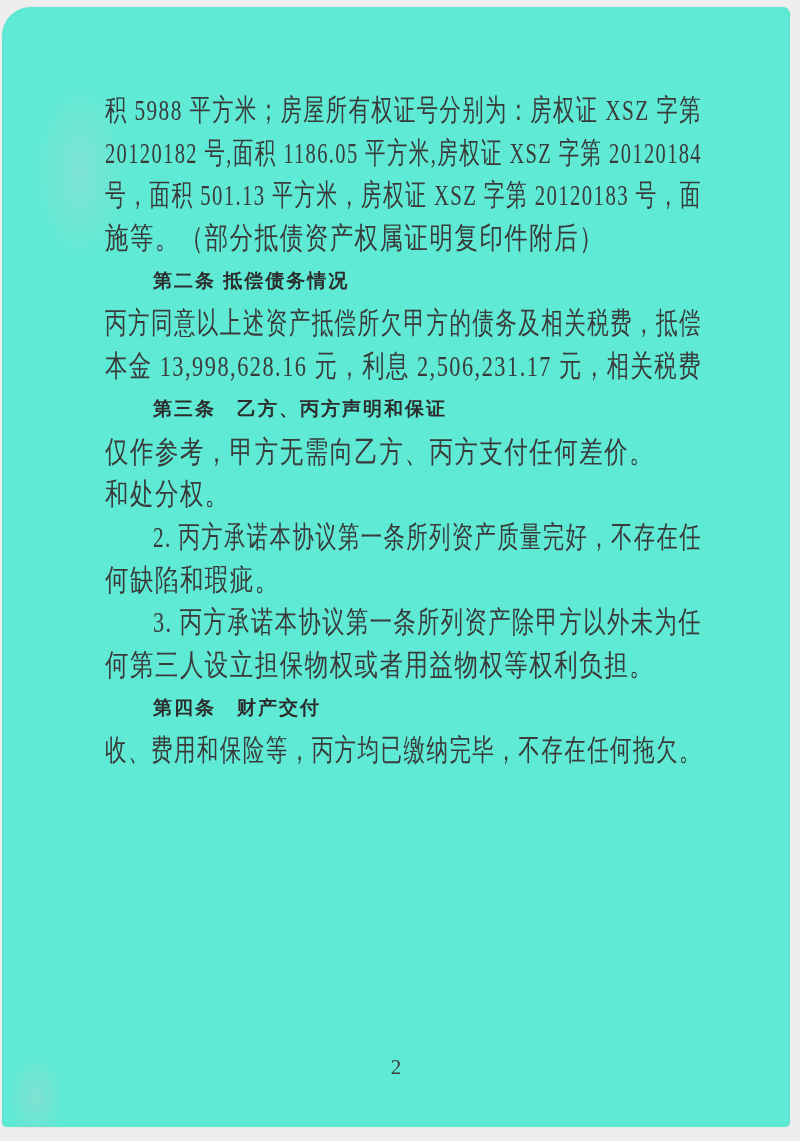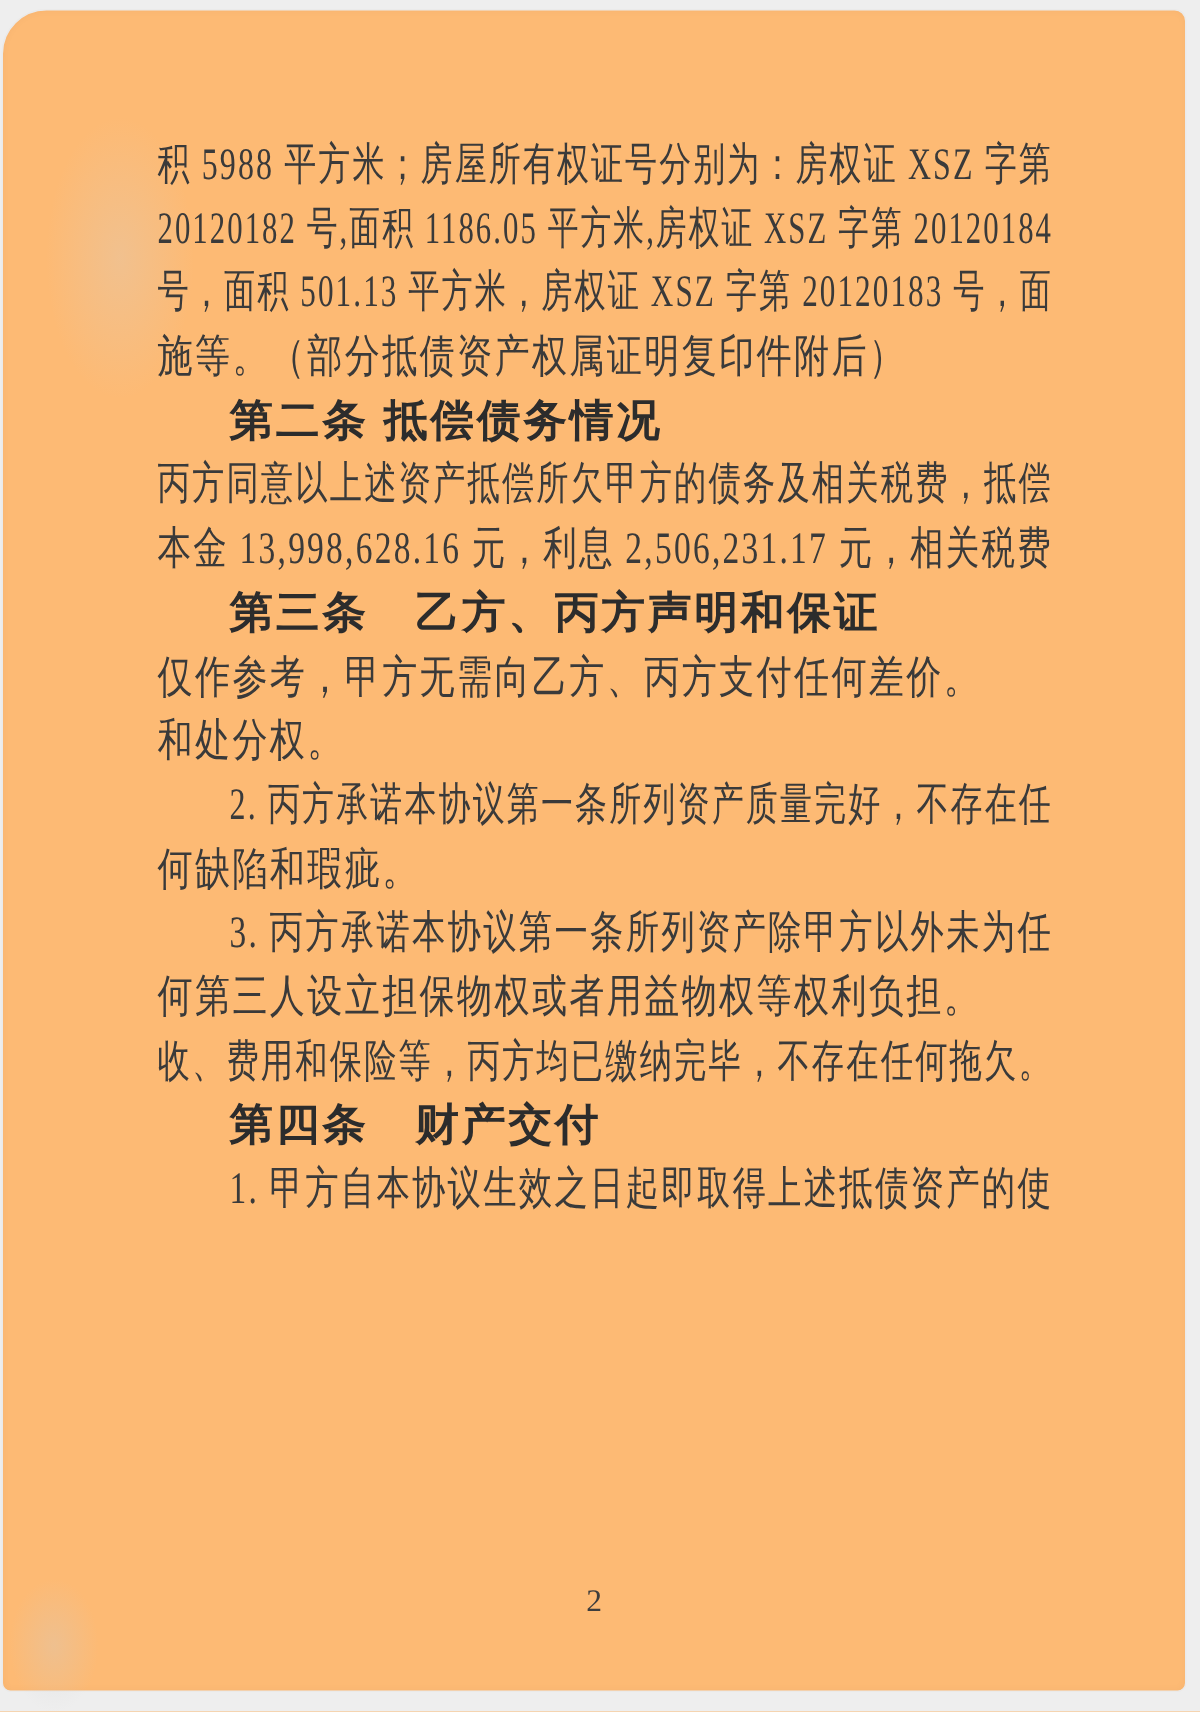--- a/index.html
+++ b/index.html
@@ -13,21 +13,21 @@
     background: #eeeeee;
     font-family: "Liberation Serif", "DejaVu Serif", serif;
     overflow: hidden;
   }
   .scan-page {
     position: absolute;
     left: 1px;
     top: 6px;
     right: 9px;
     bottom: 13px;
-    background: #fdba74;
+    background: #5eead4;
     border: 1px solid #eaeaea;
     border-radius: 30px 8px 6px 6px;
     box-shadow: 0 0 6px rgba(0,0,0,0.03) inset;
   }
   .scan-blob-1 {
     position: absolute;
     left: 28px;
     top: 70px;
     width: 100px;
     height: 190px;
@@ -63,21 +63,21 @@
     letter-spacing: 2px;
     transform-origin: 0 50%;
   }
   .line.indent > span {
     margin-left: 48px;
   }
   .line.heading {
     font-family: "Liberation Sans", "DejaVu Sans", sans-serif;
     font-weight: bold;
     color: #2c2c2c;
-    font-size: 29px;
+    font-size: 19px;
   }
   .page-number {
     position: absolute;
     left: 0;
     top: 1048px;
     width: 100%;
     text-align: center;
     font-size: 21px;
     color: #3d3d3d;
     font-family: "Liberation Serif", "DejaVu Serif", serif;
@@ -99,19 +99,18 @@
       <div class="line heading indent"><span style="transform: scaleX(1);">第二条 抵偿债务情况</span></div>
       <div class="line full"><span style="transform: scaleX(0.7175);">丙方同意以上述资产抵偿所欠甲方的债务及相关税费，抵偿</span></div>
       <div class="line full"><span style="transform: scaleX(0.7444);">本金 13,998,628.16 元，利息 2,506,231.17 元，相关税费</span></div>
       <div class="line heading indent"><span style="transform: scaleX(1);">第三条　乙方、丙方声明和保证</span></div>
       <div class="line"><span style="transform: scaleX(0.78);">仅作参考，甲方无需向乙方、丙方支付任何差价。</span></div>
       <div class="line"><span style="transform: scaleX(0.78);">和处分权。</span></div>
       <div class="line indent full"><span style="transform: scaleX(0.7111);">2. 丙方承诺本协议第一条所列资产质量完好，不存在任</span></div>
       <div class="line"><span style="transform: scaleX(0.78);">何缺陷和瑕疵。</span></div>
       <div class="line indent full"><span style="transform: scaleX(0.7419);">3. 丙方承诺本协议第一条所列资产除甲方以外未为任</span></div>
       <div class="line"><span style="transform: scaleX(0.78);">何第三人设立担保物权或者用益物权等权利负担。</span></div>
+      <div class="line heading indent"><span style="transform: scaleX(1);">第四条　财产交付</span></div>
       <div class="line full"><span style="transform: scaleX(0.7175);">收、费用和保险等，丙方均已缴纳完毕，不存在任何拖欠。</span></div>
-      <div class="line heading indent"><span style="transform: scaleX(1);">第四条　财产交付</span></div>
-      <div class="line indent full"><span style="transform: scaleX(0.7419);">1. 甲方自本协议生效之日起即取得上述抵债资产的使</span></div>
     </div>
 
   <div class="page-number">2</div>
 </div>
 
 </body></html>

